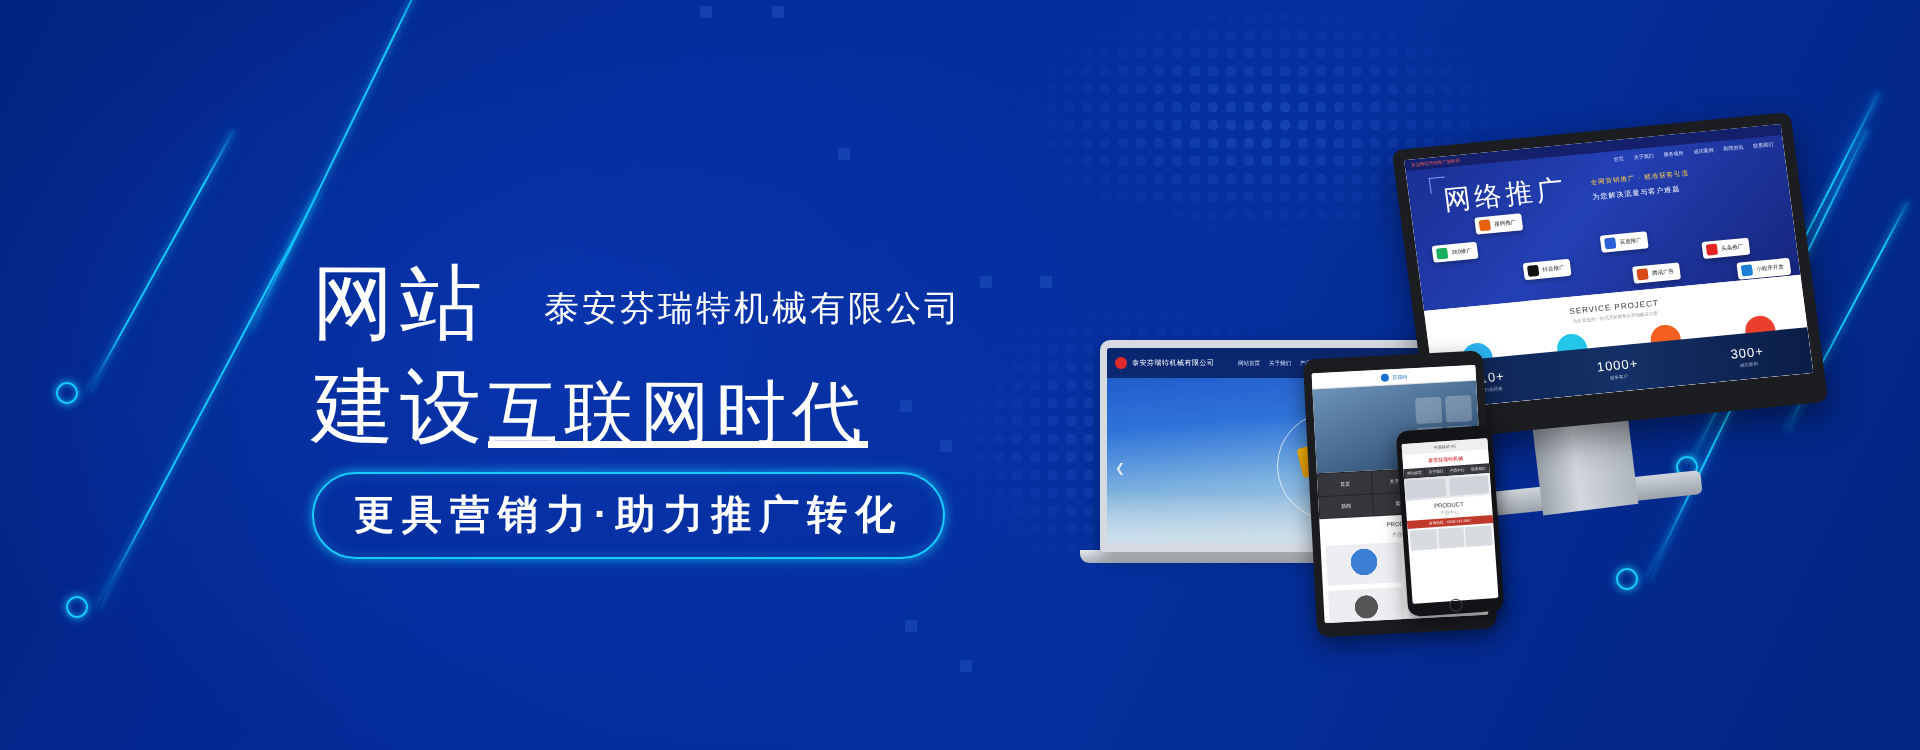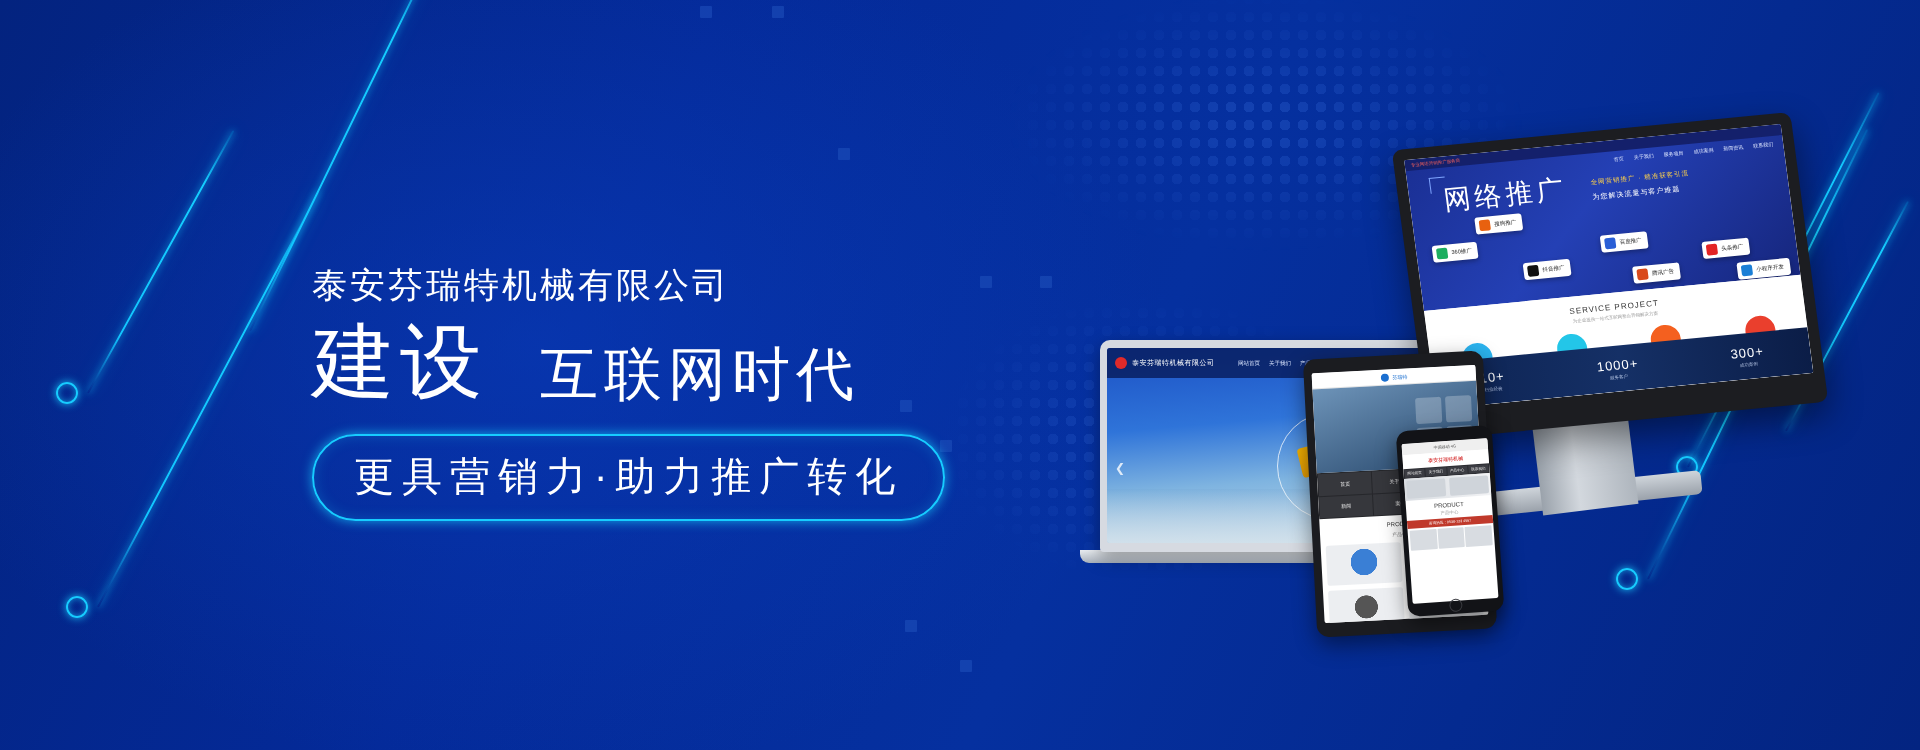--- a/index.html
+++ b/index.html
@@ -47,25 +47,25 @@
   .copy{ position:absolute; left:312px; top:262px; width:760px; color:#fff; }
   .row1{ display:flex; align-items:flex-end; gap:56px; }
   .big{
     font-size:82px; line-height:1.0; font-weight:400; letter-spacing:6px;
     color:#ffffff; white-space:nowrap;
   }
   .sub{
     font-size:35px; letter-spacing:3px; color:#ffffff; white-space:nowrap;
     padding-bottom:12px; font-weight:400;
   }
-  .row2{ display:flex; align-items:flex-end; gap:52px; }
+  .row2{ display:flex; align-items:flex-end; margin-top:22px; }
   .big2{
-    font-size:58px; line-height:1.0; letter-spacing:6px; white-space:nowrap; color:#fff;
-  }
-  .tagwrap{ margin-top:31px; }
+    font-size:70px; line-height:1.0; letter-spacing:6px; white-space:nowrap; color:#fff;text-decoration:underline;
+  }
+  .tagwrap{ margin-top:24px;font-weight:bold; }
   .tagline{
     display:inline-block; border:2px solid #17ccff; border-radius:46px;
     padding:13px 40px 15px; font-size:40px; letter-spacing:8px; color:#fff;
     box-shadow:0 0 12px rgba(23,204,255,.75), inset 0 0 14px rgba(23,204,255,.22);
     white-space:nowrap;
   }
   
   .devices{ position:absolute; left:1080px; top:130px; width:800px; height:520px; }
 
   
@@ -241,20 +241,21 @@
   <div>
     <div class="gline" style="left:1648px;top:578px;  width:500px; transform:rotate(-64deg);"></div>
     <div class="gdot" style="left:1616px;top:568px;"></div>
   </div>
   <div>
     <div class="gline" style="left:1786px;top:430px;  width:260px; transform:rotate(-62deg);"></div>
   </div>
 
   <div class="copy">
     <div class="row1">
+      <div class="big">网站</div>
       <div class="sub">泰安芬瑞特机械有限公司</div>
     </div>
     <div class="row2">
       <div class="big">建设</div>
       <div class="big2">互联网时代</div>
     </div>
     <div class="tagwrap">
       <div class="tagline">更具营销力·助力推广转化</div>
     </div>
   </div>

